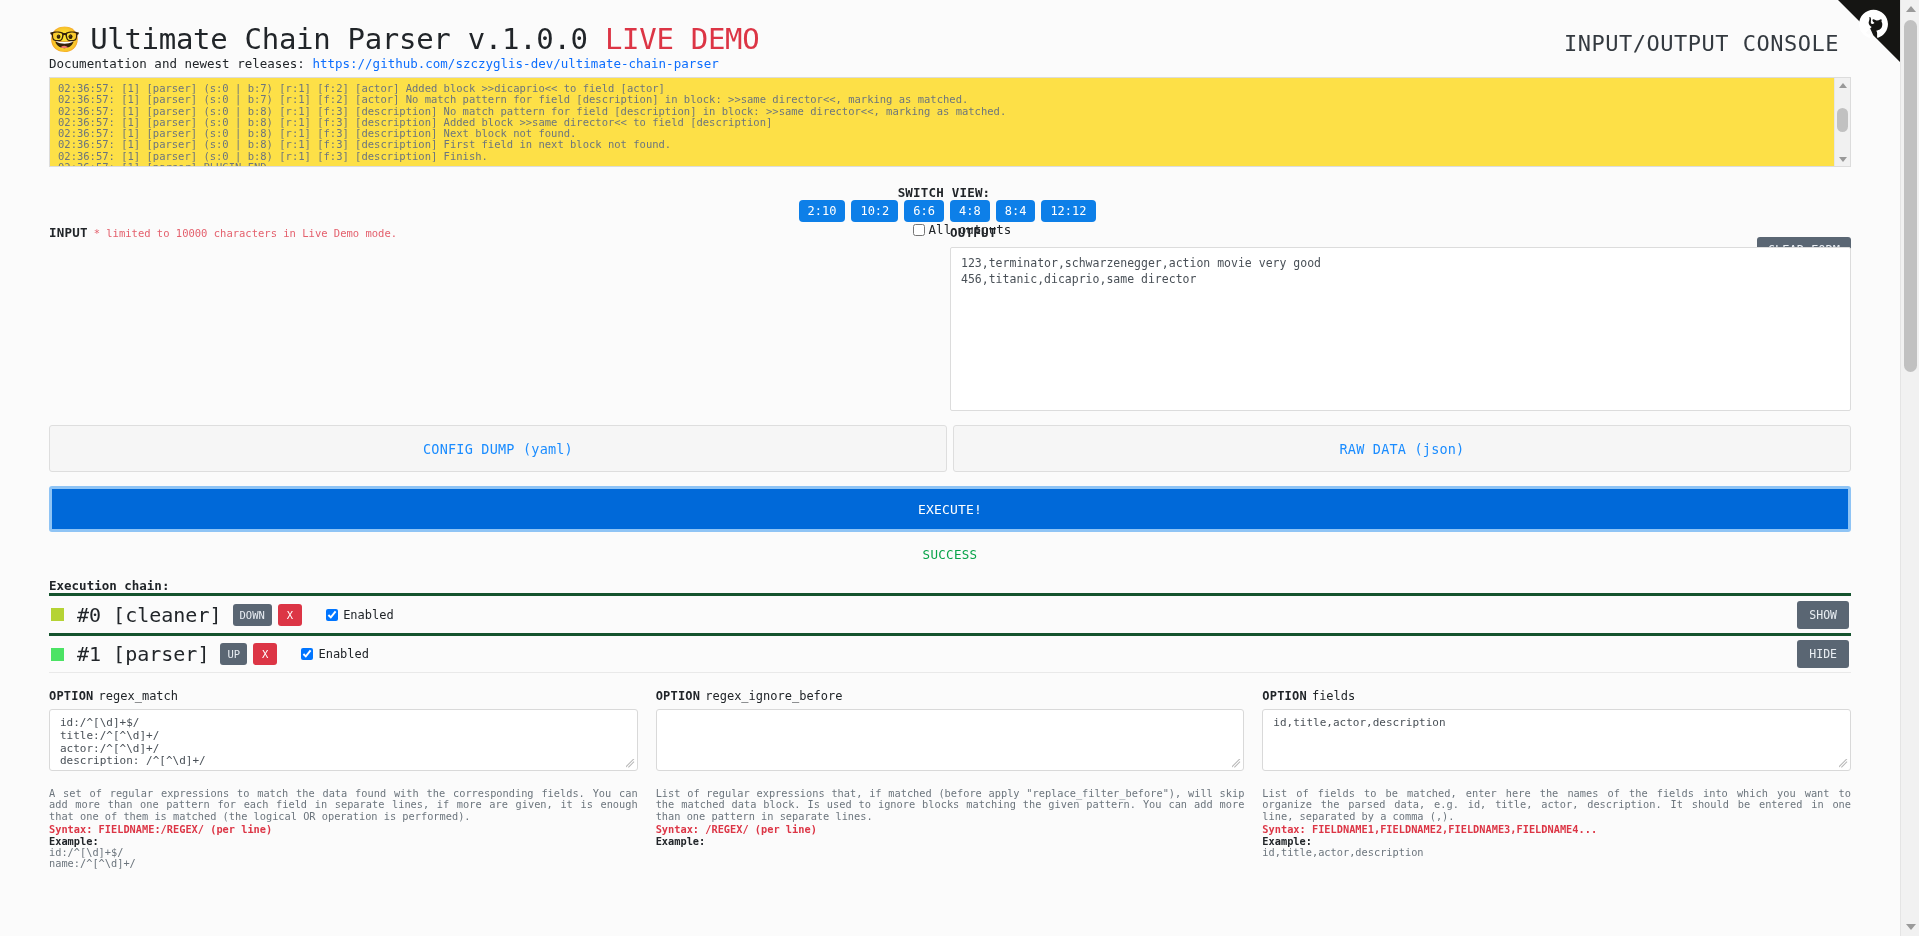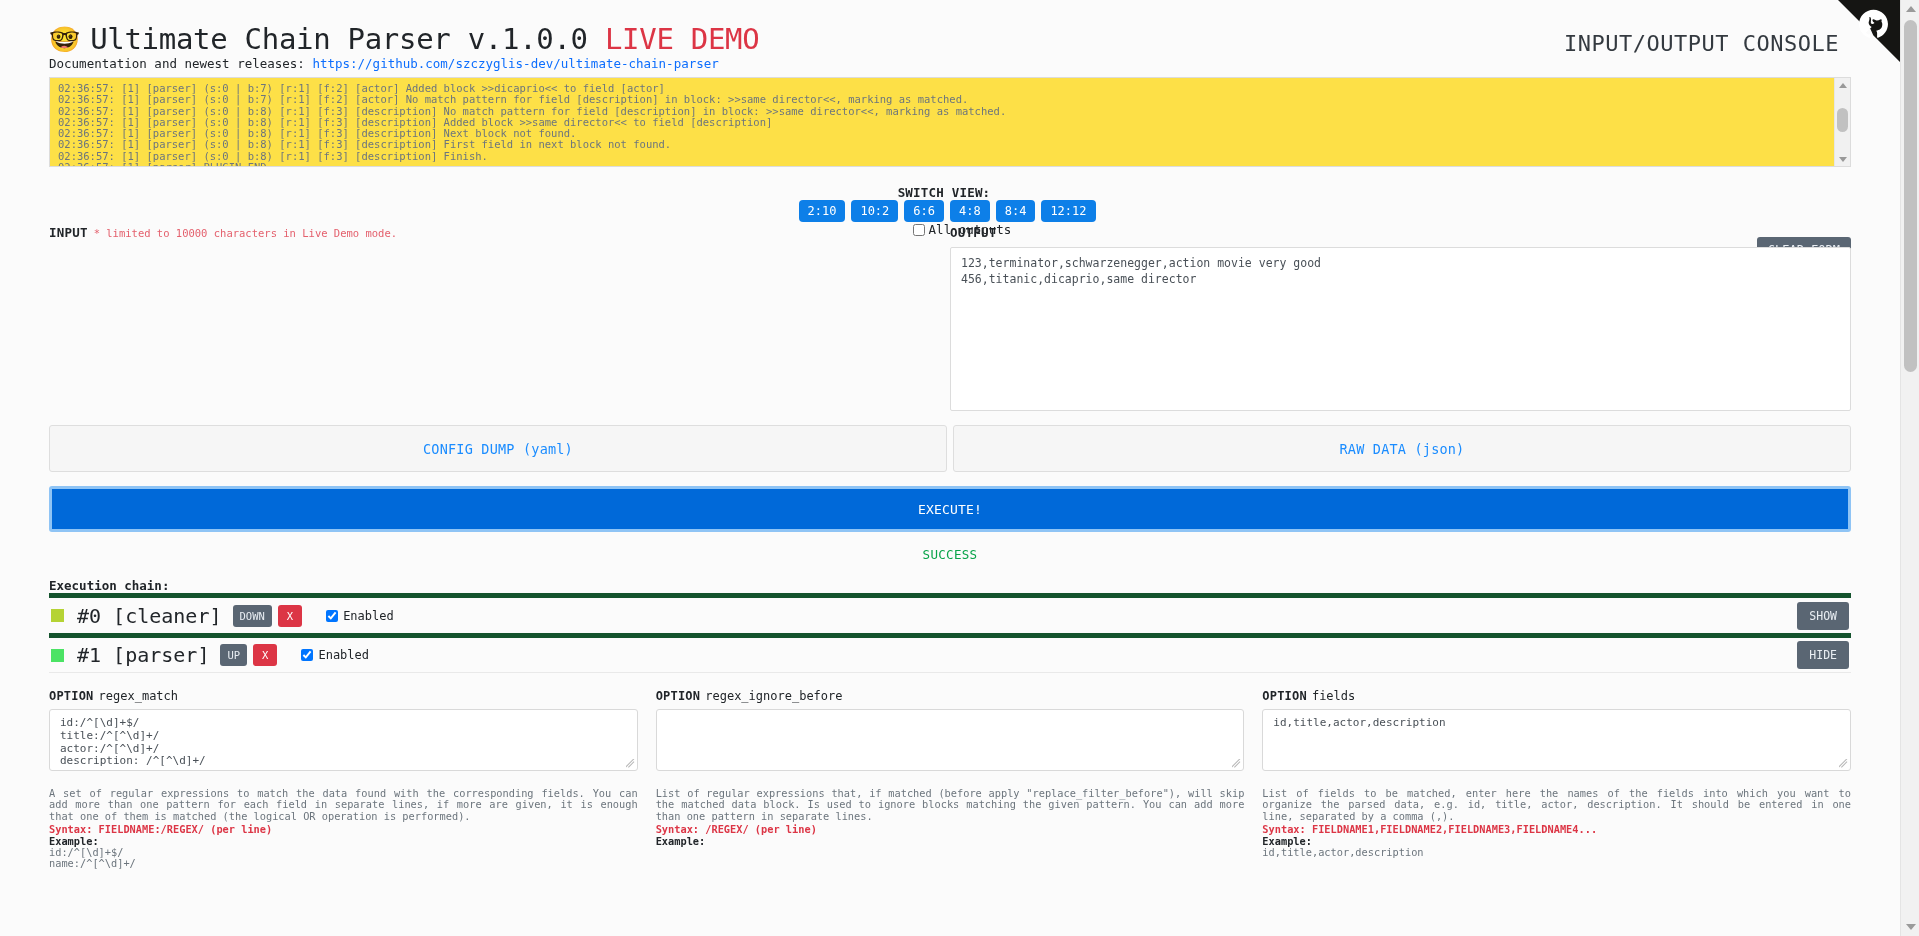--- a/index.html
+++ b/index.html
@@ -304,21 +304,21 @@
   
   .chain-title {
     margin-top: 16px;
     font-size: 12.5px;
     font-weight: bold;
     color: #212529;
   }
   .chain-row {
     display: flex;
     align-items: center;
-    border-top: 5px solid #14532d;
+    border-top: 3px solid #14532d;
     height: 40px;
     padding: 0 2px;
   }
   .chain-row:last-of-type { border-bottom: 1px solid #e9e9e9; }
   .swatch {
     width: 13px; height: 13px;
     margin-right: 13px;
     flex: 0 0 auto;
   }
   .chain-name {

